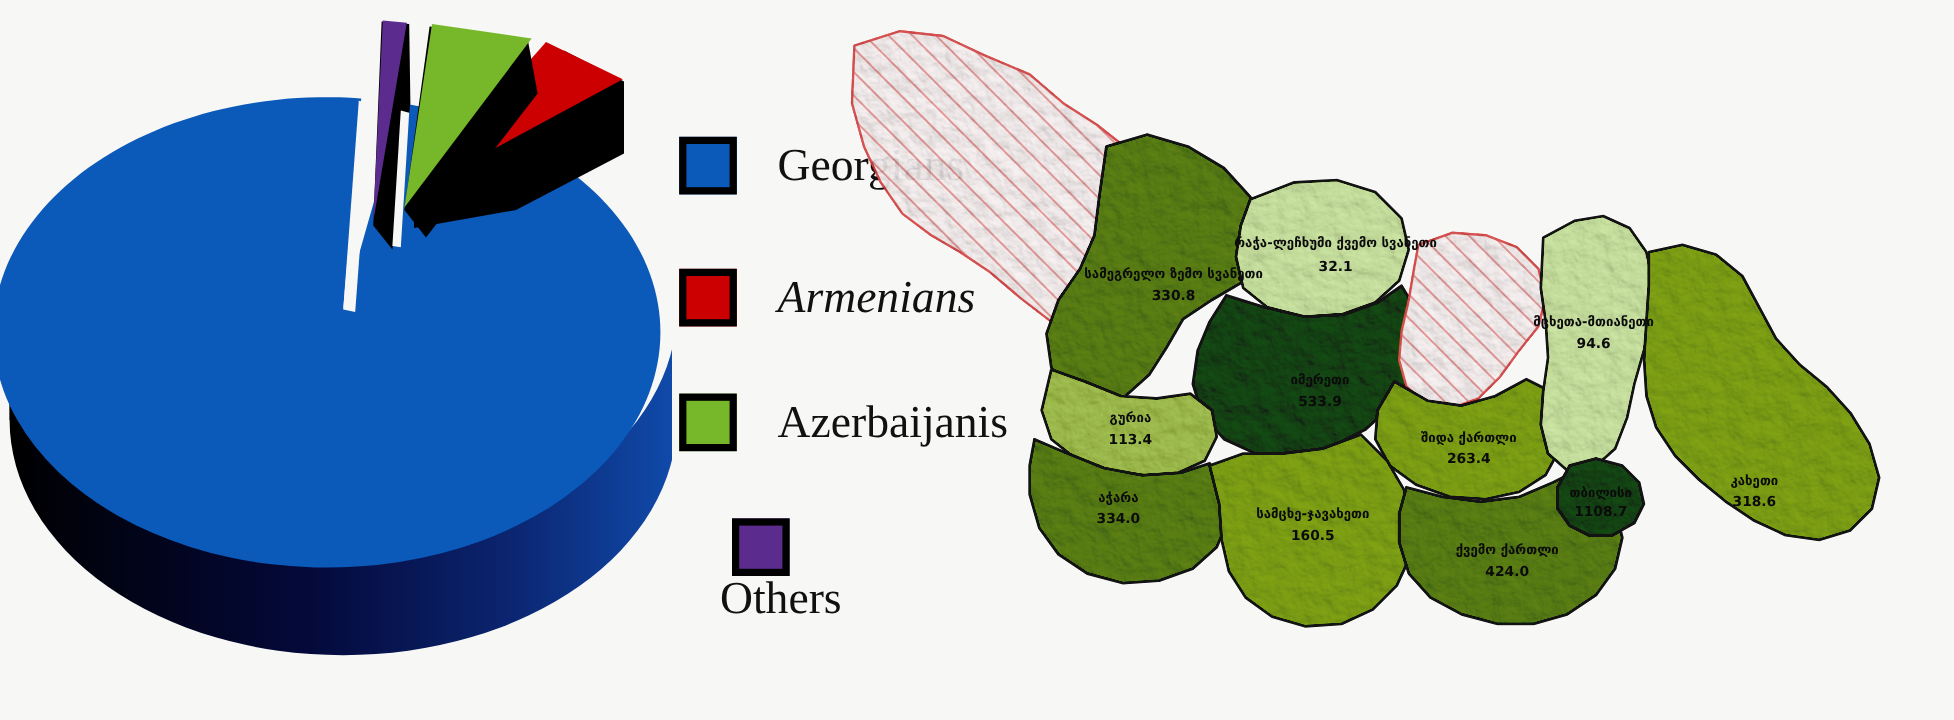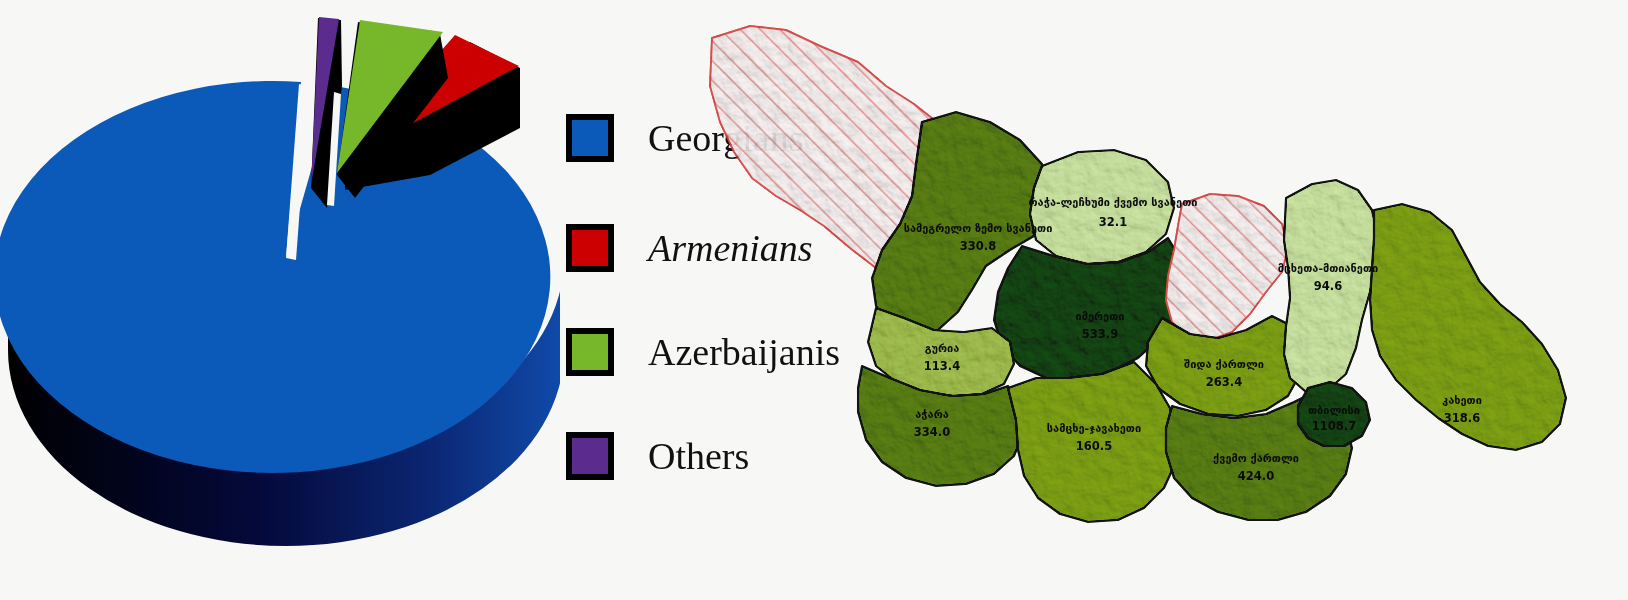--- a/index.html
+++ b/index.html
@@ -118,21 +118,21 @@
     <div class="legend-row" style="top:124px;font-style:italic;">
       <span class="legend-swatch" style="background:#CC0000;"></span>
       <span class="legend-label">Armenians</span>
     </div>
 
     <div class="legend-row" style="top:228px;">
       <span class="legend-swatch" style="background:#76B82A;"></span>
       <span class="legend-label">Azerbaijanis</span>
     </div>
 
-    <div class="legend-row" style="top:332px;">
+    <div class="legend-row" style="top:332px;flex-direction:column;">
       <span class="legend-swatch" style="background:#5B2C8D;"></span>
       <span class="legend-label">Others</span>
     </div>
   </div>
 
   <div class="map-wrap">
     <svg class="map-svg" width="938" height="600" viewBox="0 0 938 600">
       <defs>
         <pattern id="hatch" width="14" height="14" patternUnits="userSpaceOnUse" patternTransform="rotate(-45)">
           <rect width="14" height="14" fill="#fbf4f4"></rect>

